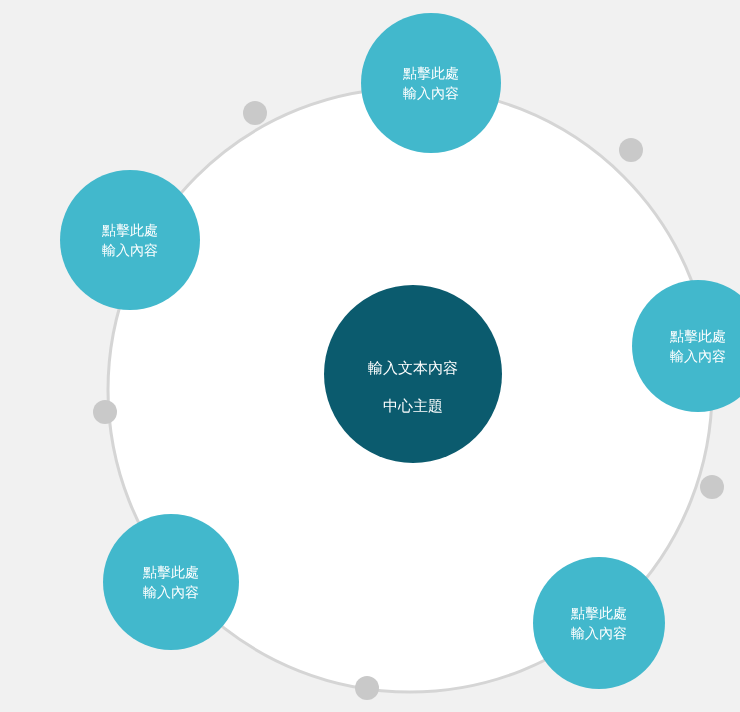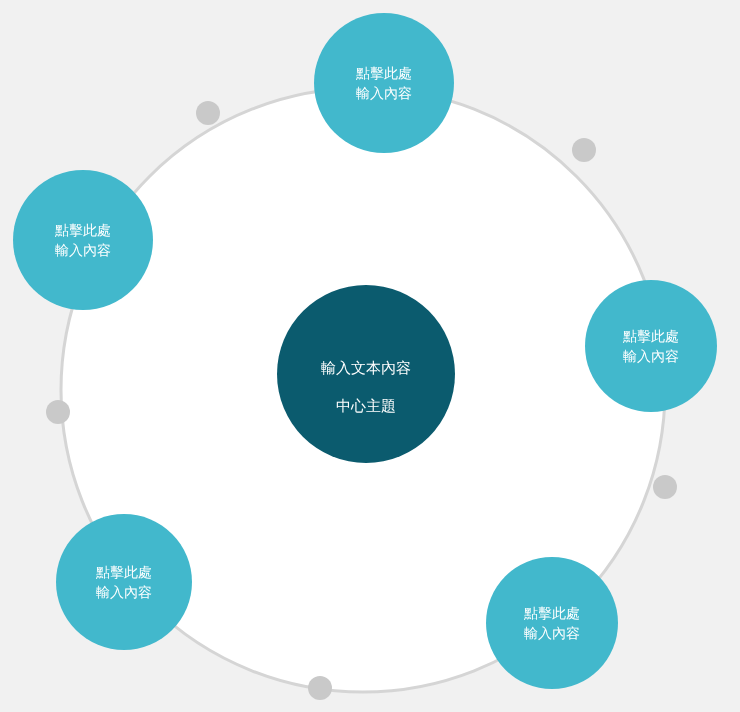--- a/index.html
+++ b/index.html
@@ -10,20 +10,21 @@
     width: 740px;
     height: 712px;
     background: #f1f1f1;
     font-family: "DejaVu Sans", "Liberation Sans", sans-serif;
     overflow: hidden;
   }
   #diagram-root {
     position: relative;
     width: 676px;
     height: 712px;
+    margin-left: 47px;
   }
   svg.canvas {
     display: block;
     width: 740px;
     height: 712px;
   }
   .bubble-text, .center-text {
     font-family: "DejaVu Sans", "Liberation Sans", sans-serif;
     fill: #ffffff;
     text-anchor: middle;

